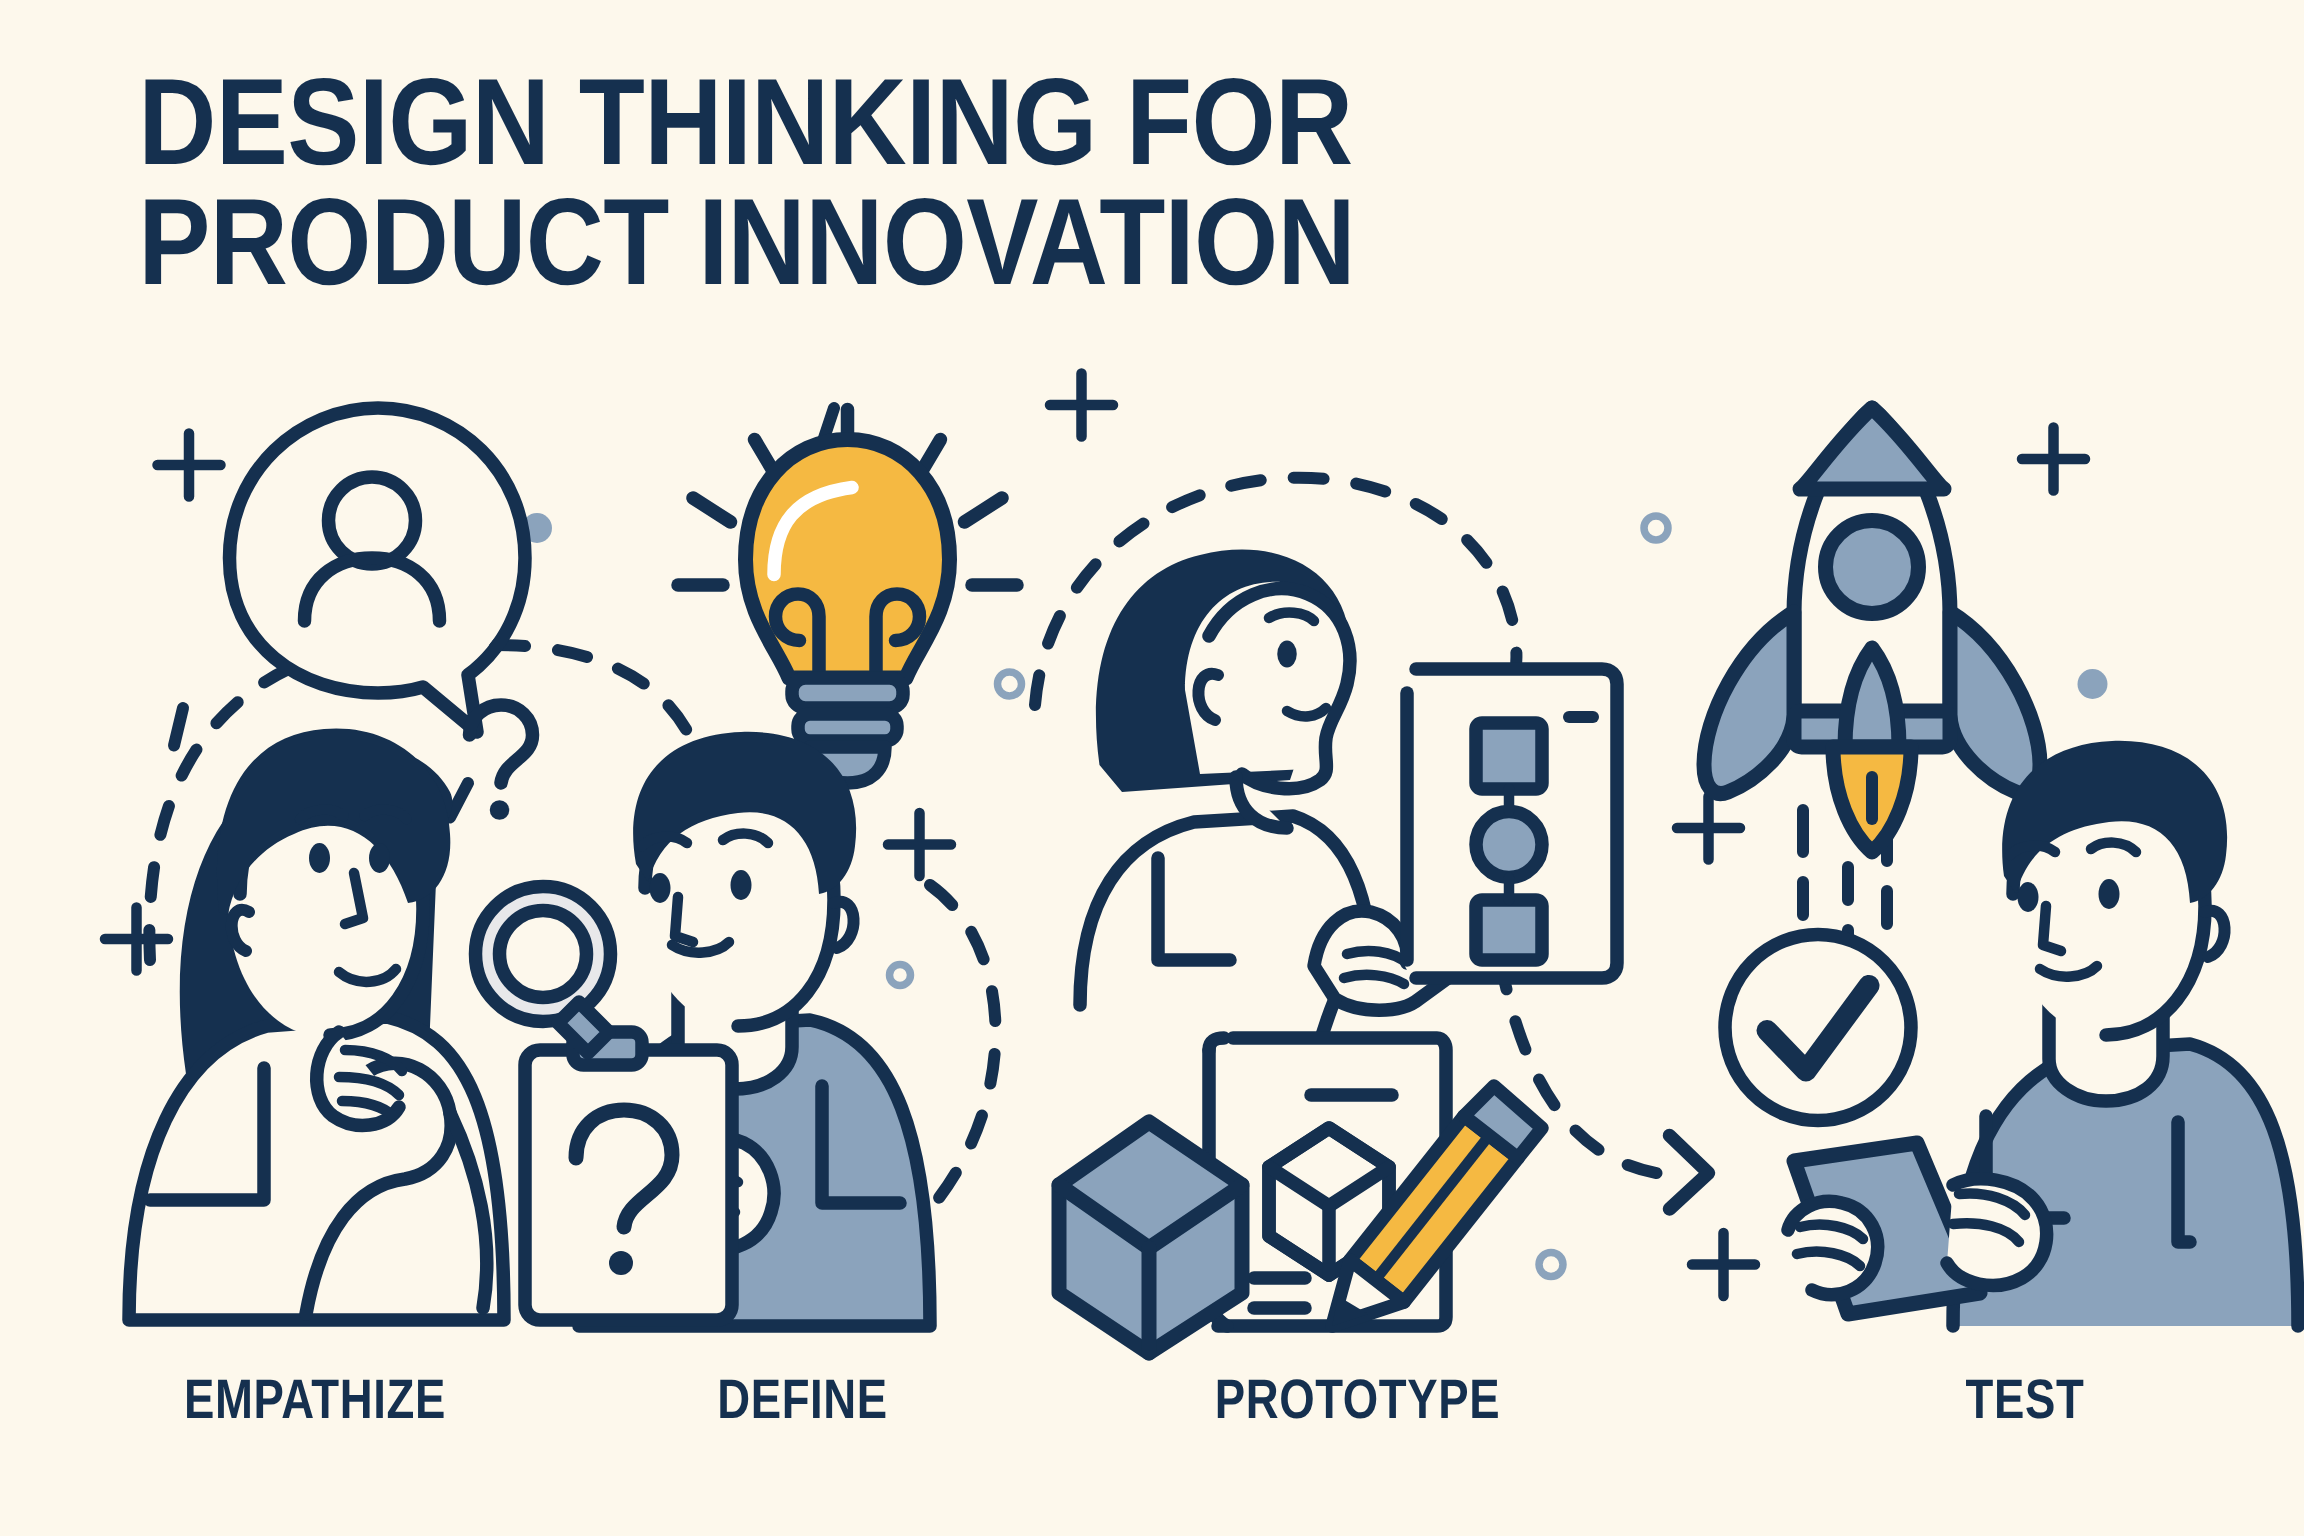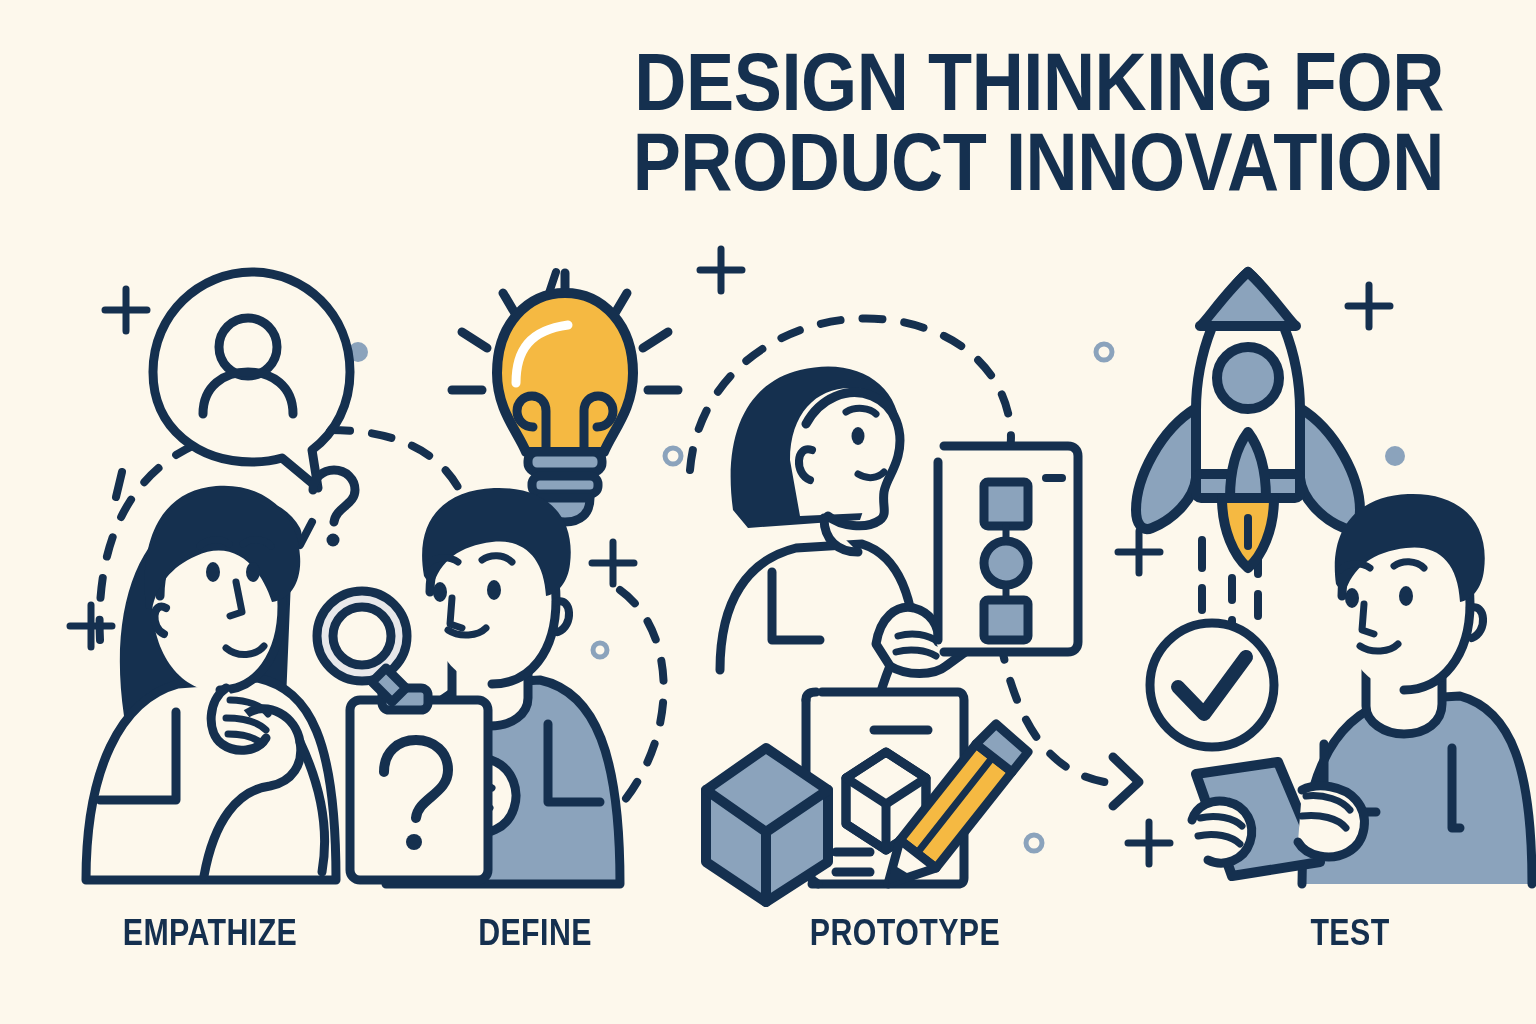--- a/index.html
+++ b/index.html
@@ -7,21 +7,21 @@
   body{
     width:1536px;height:1024px;overflow:hidden;
     background:#FDF8EC;
     font-family:"Liberation Sans", sans-serif;
   }
   #poster{position:relative;width:1536px;height:1024px;background:#FDF8EC;}
 
   
   .title-block{
     position:absolute;left:0;top:42px;width:1536px;
-    text-align:right;
+    text-align:left;
   }
   .title-line{
     display:block;
     color:#15304F;
     font-family:"Liberation Sans", sans-serif;
     font-weight:bold;
     font-size:82px;
     line-height:0.98em;
     letter-spacing:-0.5px;
     transform:scaleX(0.88);

